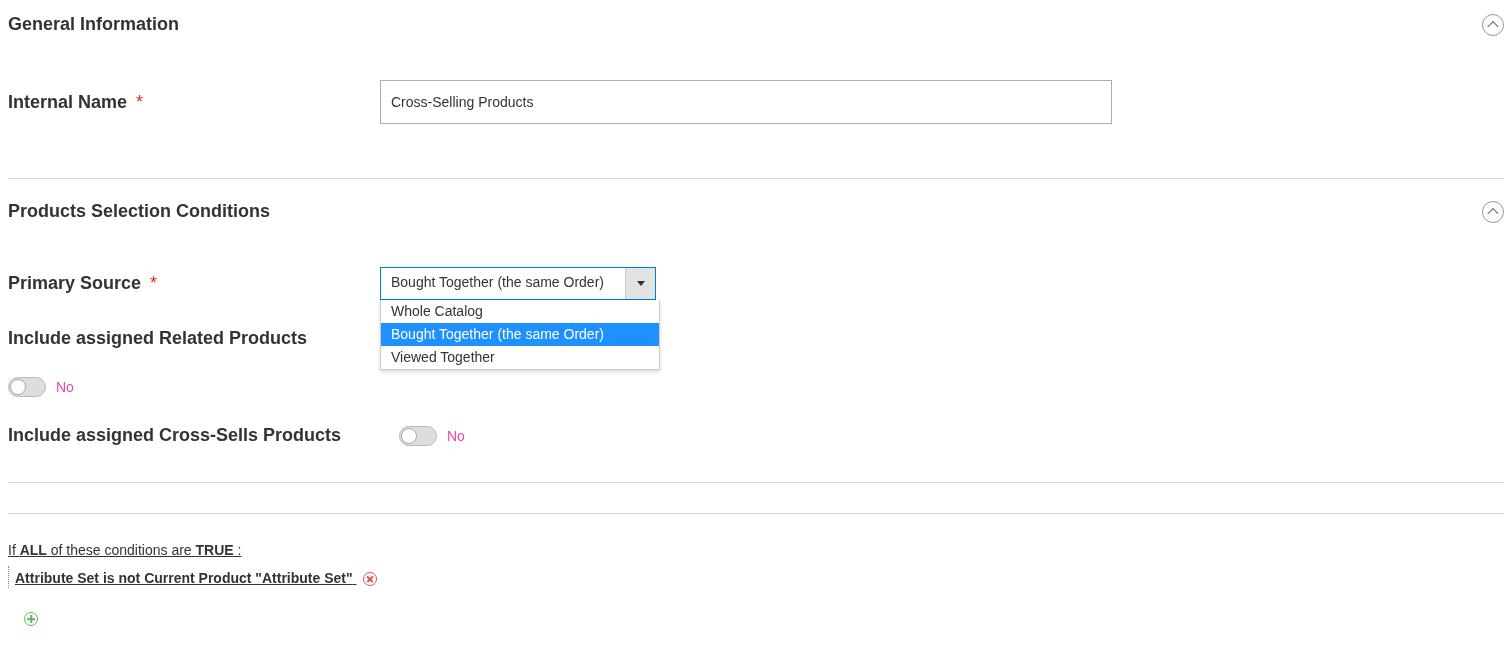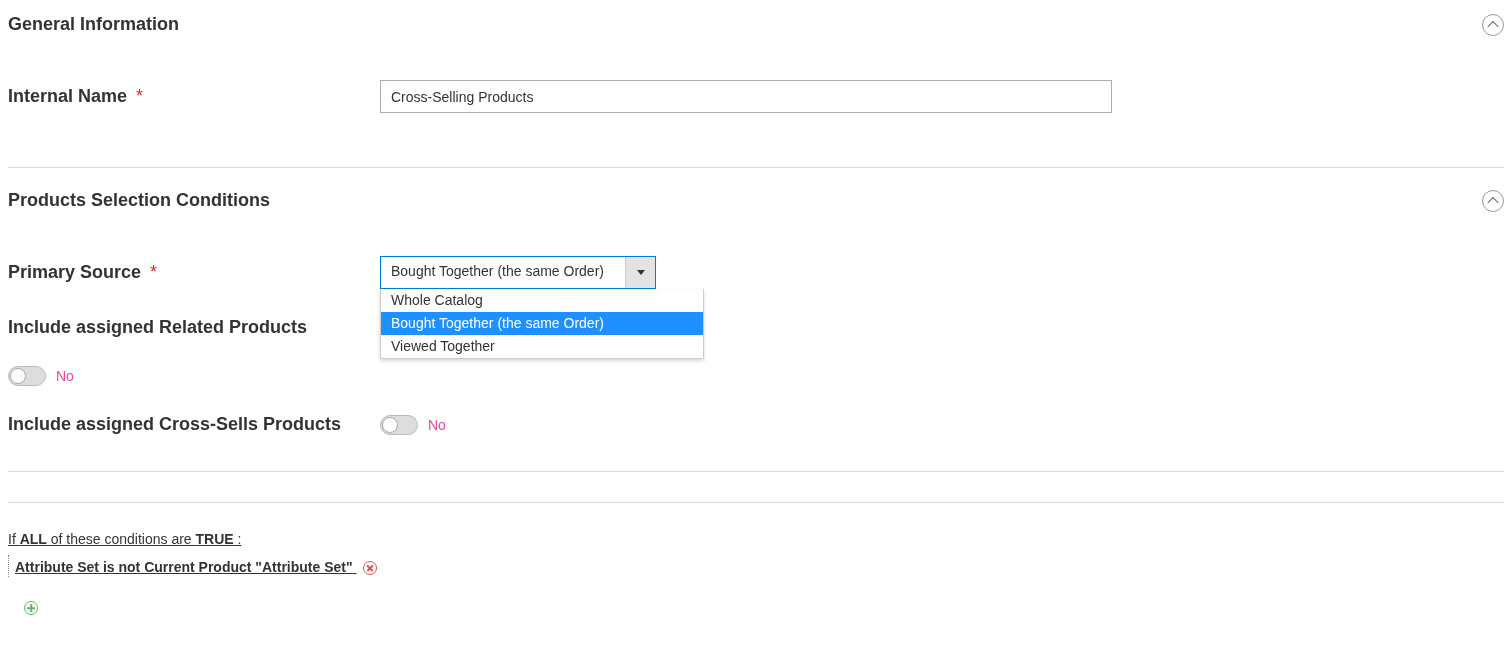--- a/index.html
+++ b/index.html
@@ -70,21 +70,21 @@
     font-weight: 400;
   }
   .form-control-col {
     display: flex;
     align-items: center;
     position: relative;
   }
 
   input.text-input {
     width: 732px;
-    height: 33px;
+    height: 44px;
     padding: 4px 10px;
     border: 1px solid #adadad;
     font-size: 14px;
     color: #333;
     outline: none;
   }
 
   .select-wrapper {
     position: relative;
     width: 276px;
@@ -109,21 +109,21 @@
   }
   .select-arrow::after {
     content: '';
     border-left: 4.5px solid transparent;
     border-right: 4.5px solid transparent;
     border-top: 5px solid #333;
   }
   .dropdown-list {
     position: absolute;
     top: 33px; left: 0;
-    width: 324px;
+    width: 280px;
     background: #fff;
     border: 1px solid #ccc;
     border-top: none;
     box-shadow: 0 2px 4px rgba(0,0,0,0.15);
     z-index: 10;
   }
   .dropdown-item {
     padding: 2px 10px;
     font-size: 14px;
     color: #333;
@@ -269,21 +269,21 @@
     </div>
   </div>
 
   <div class="form-row">
     <div class="form-control-col">
       <div class="toggle"></div>
       <span class="toggle-label">No</span>
     </div>
   </div>
 
-  <div class="form-row" style="margin-bottom:10px;">
+  <div class="form-row" style="margin-bottom:10px;gap:19px;">
     <div class="form-label-col">
       <span>Include assigned Cross-Sells Products</span>
     </div>
     <div class="form-control-col">
       <div class="toggle"></div>
       <span class="toggle-label">No</span>
     </div>
   </div>
 </div>
 

